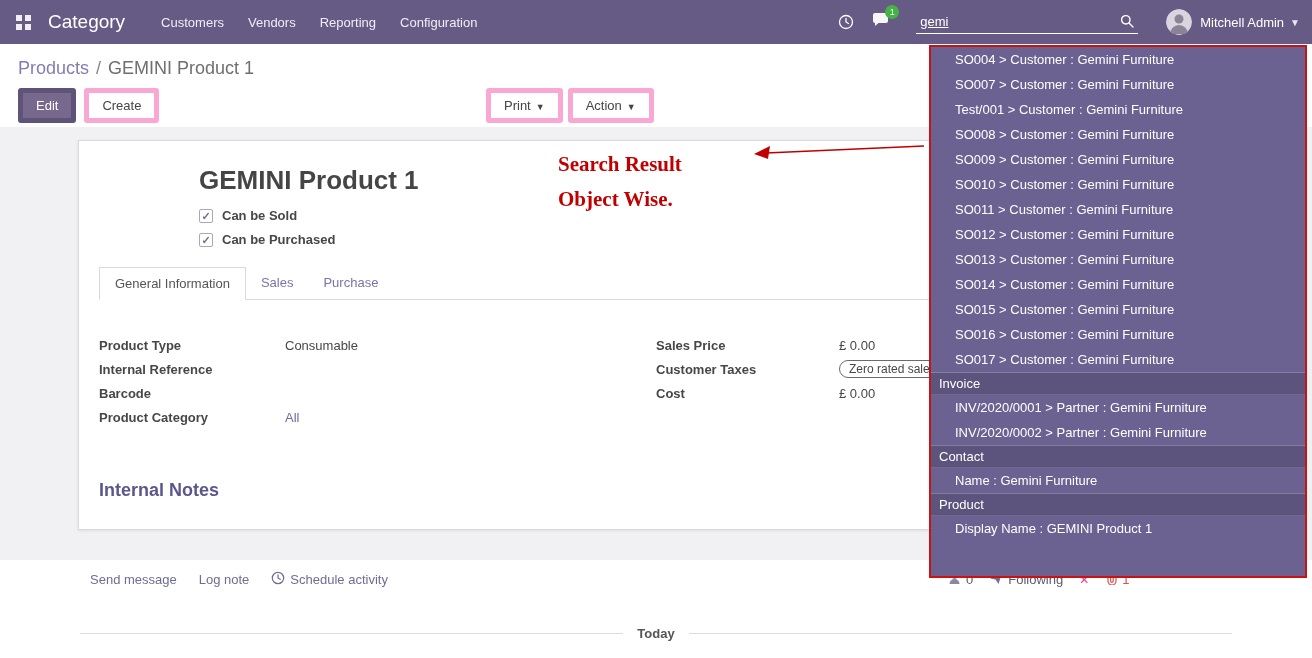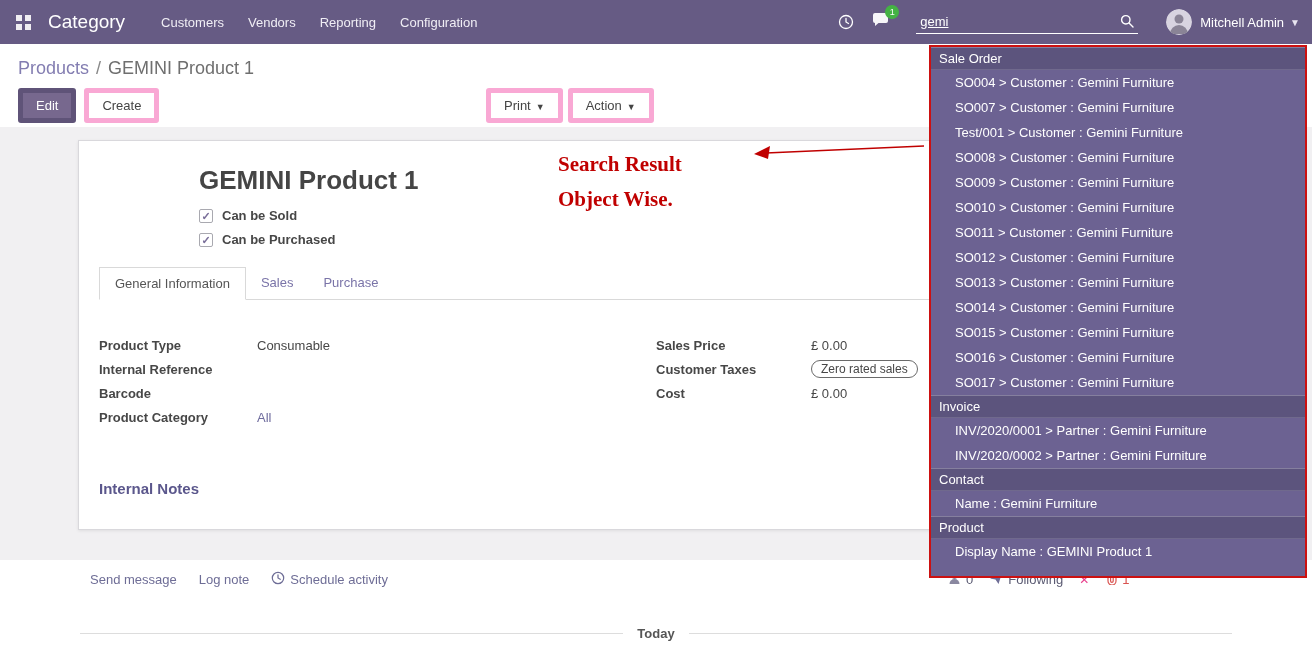--- a/index.html
+++ b/index.html
@@ -88,30 +88,30 @@
   .tab { font-size:13px; padding:8px 15px; color:#7a74a8; cursor:pointer; }
   .tab.active {
     background:#fff; color:#555;
     border:1px solid #d9d9d9; border-bottom:1px solid #fff;
     margin-bottom:-1px;
   }
 
   .fields { display:flex; margin-top:38px; }
   .fields-col { width:557px; }
   .fields-col.right { flex:1; }
-  .field-row { display:flex; margin-bottom:7px; min-height:17px; align-items:flex-start; }
+  .field-row { display:flex; margin-bottom:7px; min-height:17px; align-items:flex-start;gap:28px; }
   .field-label { width:158px; font-size:13px; font-weight:bold; color:#474747; flex:none; }
   .fields-col.right .field-label { width:155px; }
   .field-value { font-size:13px; color:#474747; }
   .field-value.link { color:#6f6c9e; cursor:pointer; }
   .tax-tag {
     font-size:12px; color:#474747; border:1px solid #6a6a6a;
     border-radius:10px; padding:1px 9px; margin-top:-2px; display:inline-block;
   }
-  .notes-heading { margin:46px 0 0 0; font-size:15px; font-weight:bold; color:#5b578c; }
+  .notes-heading { margin:46px 0 0 0; font-size:18px; font-weight:bold; color:#5b578c; }
 
   
   .chatter { position:relative; height:98px; background:#fff; }
   .chatter-links { position:absolute; left:90px; top:11px; display:flex; gap:22px; align-items:center; }
   .chatter-link { font-size:13px; color:#6e6d96; cursor:pointer; display:flex; align-items:center; gap:5px; }
   .chatter-right { position:absolute; left:948px; top:10px; display:flex; align-items:center; gap:16px; }
   .follower-count, .following-btn { font-size:13px; color:#5a5a72; display:flex; align-items:center; gap:5px; cursor:pointer; }
   .unfollow-x { color:#e83e8c; font-size:12px; cursor:pointer; }
   .attach { display:flex; align-items:center; gap:4px; cursor:pointer; }
   .attach-count { font-size:13px; color:#d9534f; }
@@ -315,21 +315,20 @@
     </span>
   </div>
   <div class="today-divider">
     <span class="line"></span>
     <span class="today-label">Today</span>
     <span class="line"></span>
   </div>
 </div>
 
 <div class="dropdown">
-    <div class="dd-header">Sale Order</div>
     <div class="dd-item">SO004 &gt; Customer : Gemini Furniture</div>
     <div class="dd-item">SO007 &gt; Customer : Gemini Furniture</div>
     <div class="dd-item">Test/001 &gt; Customer : Gemini Furniture</div>
     <div class="dd-item">SO008 &gt; Customer : Gemini Furniture</div>
     <div class="dd-item">SO009 &gt; Customer : Gemini Furniture</div>
     <div class="dd-item">SO010 &gt; Customer : Gemini Furniture</div>
     <div class="dd-item">SO011 &gt; Customer : Gemini Furniture</div>
     <div class="dd-item">SO012 &gt; Customer : Gemini Furniture</div>
     <div class="dd-item">SO013 &gt; Customer : Gemini Furniture</div>
     <div class="dd-item">SO014 &gt; Customer : Gemini Furniture</div>

